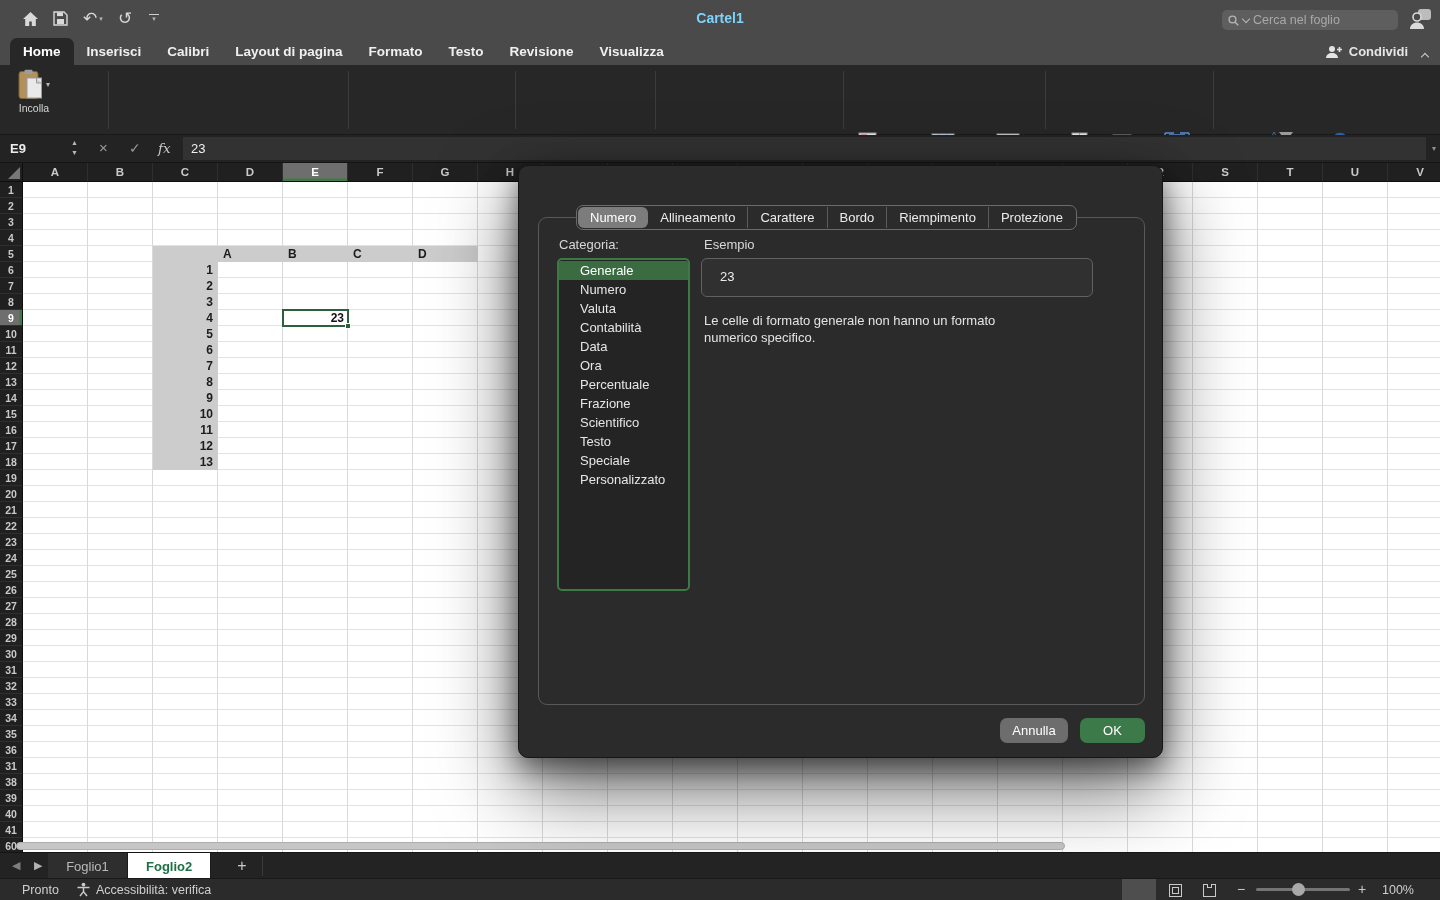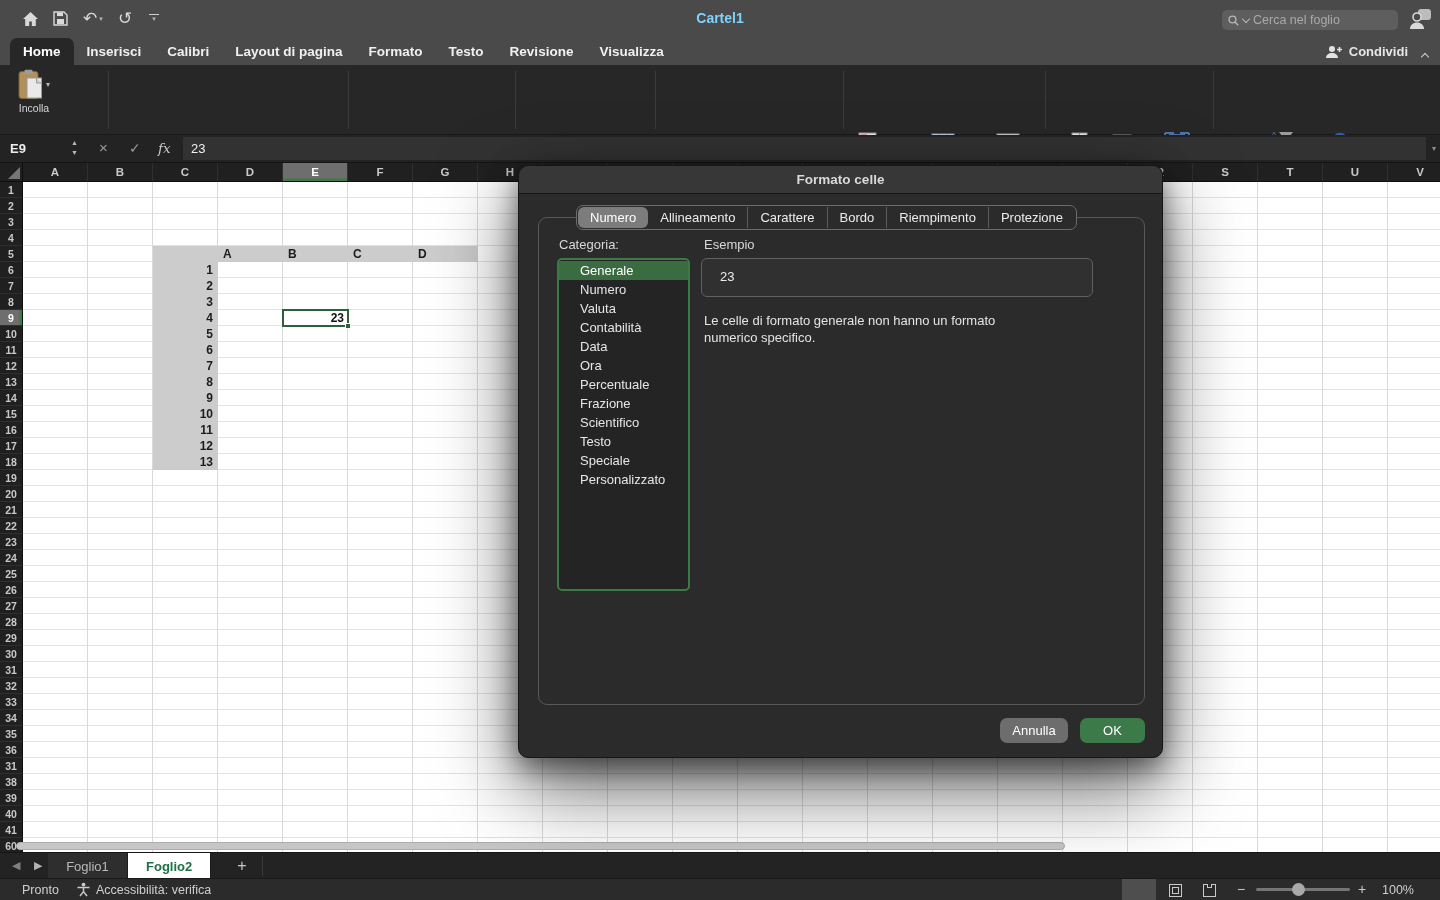--- a/index.html
+++ b/index.html
@@ -583,21 +583,20 @@
         <div class="tnum" style="left: 153px; top: 291px; width: 60px;">13</div>
       </div>
     <div id="selcell" style="left: 282px; top: 146px; width: 67px; height: 18px;">
         <span>23</span>
         <span class="handle"></span>
       </div>
     <div class="hscroll"></div>
   </div>
 
   <div class="dialog">
-    <div class="dtitle">Formato celle</div>
     <div class="dpanel"></div>
     <div class="dtabs" id="dialog-tabs">
         <div class="dtab active">Numero</div>
         <div class="dtab">Allineamento</div>
         <div class="dtab sep">Carattere</div>
         <div class="dtab sep">Bordo</div>
         <div class="dtab sep">Riempimento</div>
         <div class="dtab sep">Protezione</div>
       </div>
     <div class="dlabel" style="left:40px;top:71px">Categoria:</div>

